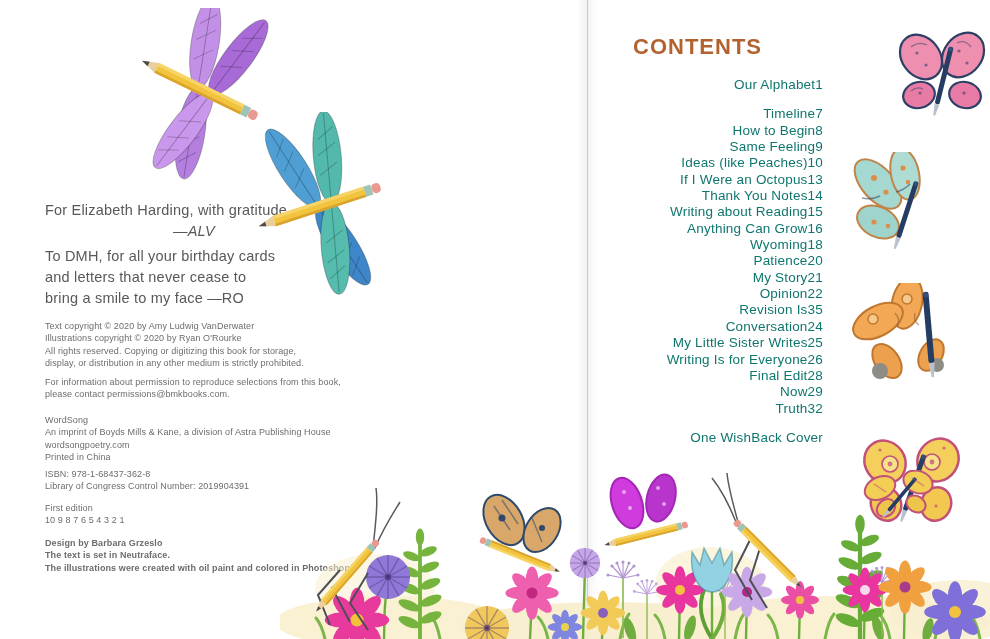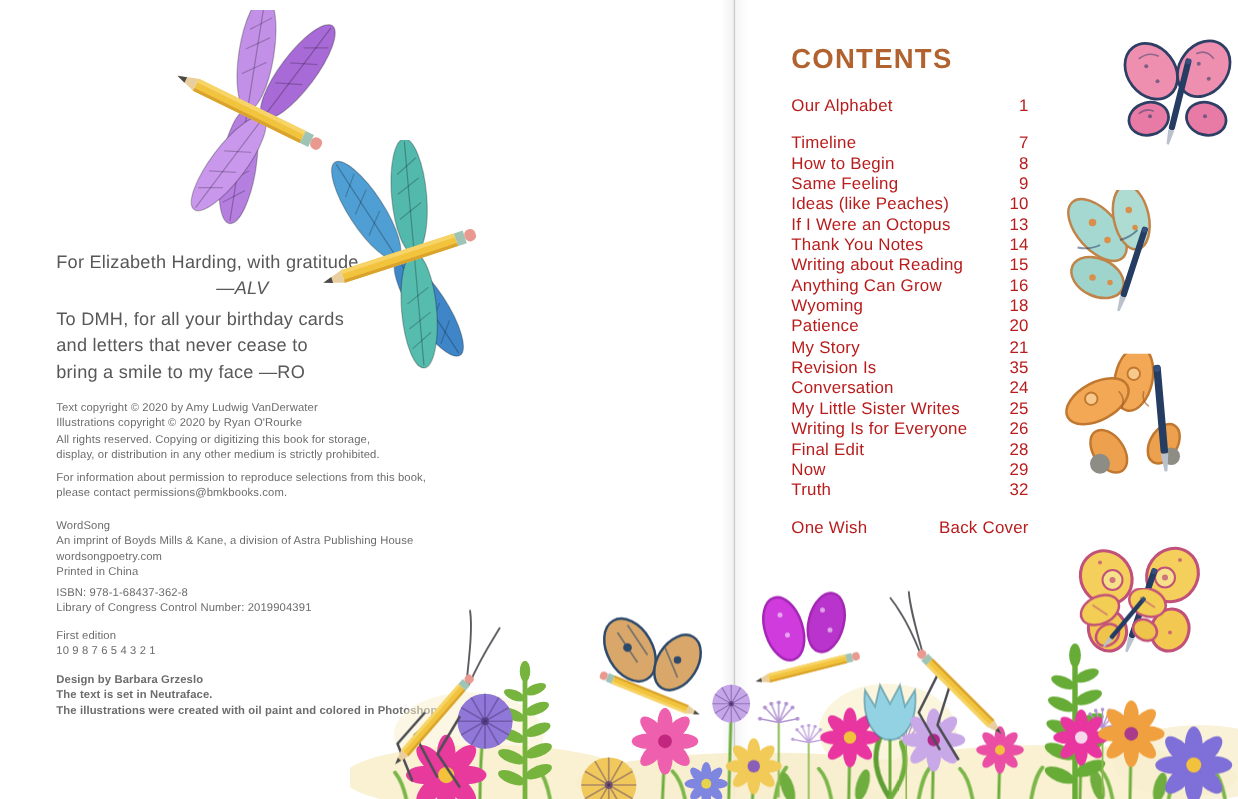--- a/index.html
+++ b/index.html
@@ -23,22 +23,22 @@
   .blk-copyright{top:320px;}
   .blk-permission{top:376px;}
   .blk-publisher{top:414px;}
   .blk-isbn{top:468px;}
   .blk-edition{top:502px;}
   .blk-design{top:537px;font-weight:bold;}
   
   .toc-head{position:absolute;left:46px;top:34px;margin:0;font-size:22px;font-weight:bold;
             letter-spacing:1px;color:var(--accent,#b2622f);}
   .toc{position:absolute;left:46px;top:77px;width:190px;display:flex;flex-direction:column;z-index:4;}
-  .toc-row{display:flex;justify-content:space-between;font-size:13.5px;line-height:16.35px;
-           color:#b91c1c;letter-spacing:0.2px;}
+  .toc-row{display:flex;justify-content:flex-end;font-size:13.5px;line-height:16.35px;
+           color:#0f766e;letter-spacing:0.2px;}
   .toc-row.gap{margin-top:13px;}
   .toc-page{text-align:right;}
 </style>
 </head>
 <body>
 
 <svg width="0" height="0" style="position:absolute" aria-hidden="true">
   <defs>
     <g id="pencil-h">
       <polygon points="-76,0 -56,-6.5 -56,6.5" fill="#e9cf9f"></polygon>
@@ -223,20 +223,24 @@
           <span class="toc-title">Wyoming</span>
           <span class="toc-page">18</span>
         </div>
         <div class="toc-row">
           <span class="toc-title">Patience</span>
           <span class="toc-page">20</span>
         </div>
         <div class="toc-row">
           <span class="toc-title">My Story</span>
           <span class="toc-page">21</span>
+        </div>
+        <div class="toc-row">
+          <span class="toc-title">Opinion</span>
+          <span class="toc-page">22</span>
         </div>
         <div class="toc-row">
           <span class="toc-title">Revision Is</span>
           <span class="toc-page">35</span>
         </div>
         <div class="toc-row">
           <span class="toc-title">Conversation</span>
           <span class="toc-page">24</span>
         </div>
         <div class="toc-row">

